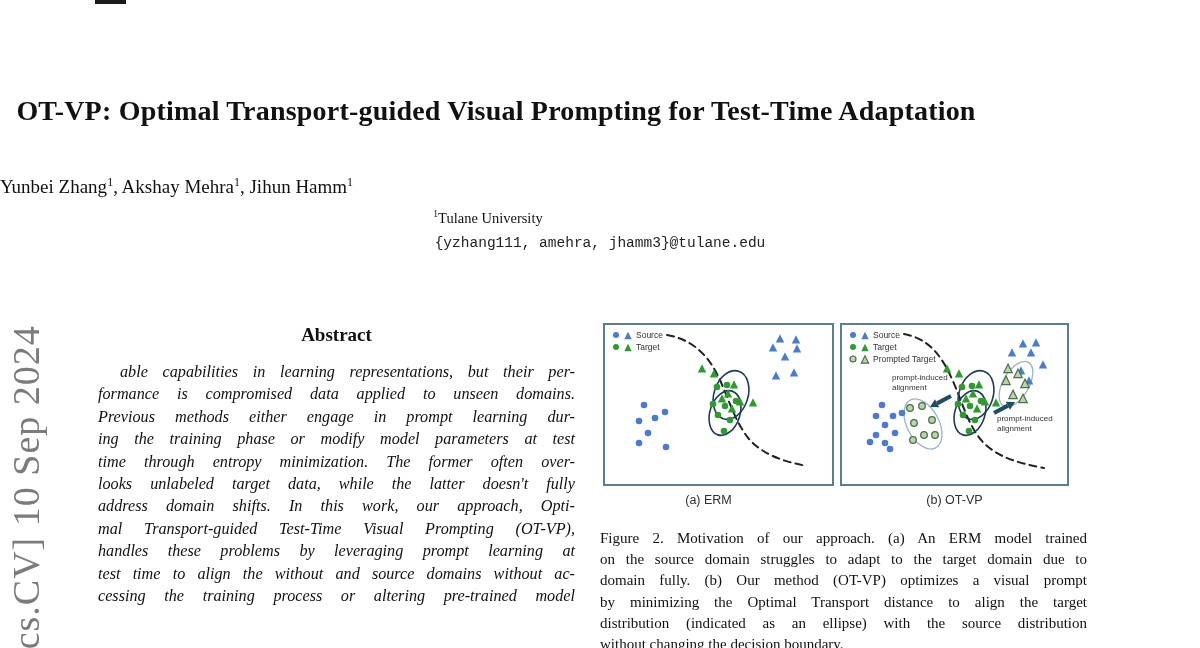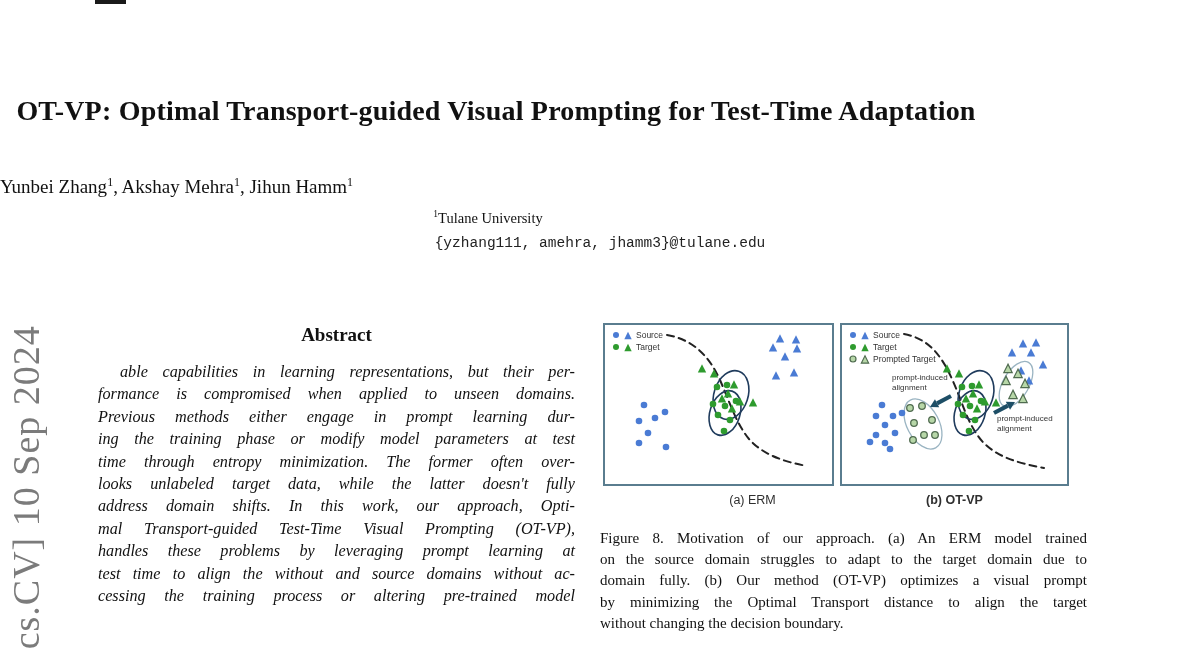--- a/index.html
+++ b/index.html
@@ -20,22 +20,22 @@
         font-size:19px;font-weight:bold;margin-top:12px;}
   .abstract-body{position:absolute;left:98px;top:361px;width:477px;
         font-style:italic;font-size:16.2px;line-height:22.4px;}
   .abstract-body .line{text-align:justify;text-align-last:justify;text-justify:inter-word;}
   .abstract-body .line:first-child{text-indent:22px;}
   .panel-svg{position:absolute;top:323px;display:block;background:#fff;}
   #panel-a{left:603px;}
   #panel-b{left:840px;}
   .panel-caption{position:absolute;top:493px;text-align:center;
         font-family:"Liberation Sans",sans-serif;font-size:12.5px;color:#2f2f2f;}
-  #caption-a{left:637px;width:231px;}
-  #caption-b{left:840px;width:229px;font-weight:bold;}
+  #caption-a{left:593px;width:231px;}
+  #caption-b{left:840px;width:229px;}
   .fig-caption{position:absolute;left:600px;top:528px;width:487px;font-size:15px;line-height:21.2px;}
   .fig-caption .line{text-align:justify;text-align-last:justify;text-justify:inter-word;}
   .fig-caption .line.last{text-align:left;text-align-last:left;}
 </style>
 </head>
 <body>
 
 <div class="page">
   <div class="top-mark"></div>
 
@@ -45,21 +45,21 @@
 
   <div class="authors" id="authors-line"><span>Yunbei Zhang</span><sup>1</sup><span>, </span><span>Akshay Mehra</span><sup>1</sup><span>, </span><span>Jihun Hamm</span><sup>1</sup></div>
 
   <div class="affiliation"><sup>1</sup><span>Tulane University</span></div>
 
   <div class="email">{yzhang111, amehra, jhamm3}@tulane.edu</div>
 
   <div class="abstract-heading">Abstract</div>
   <div class="abstract-body" id="abstract-body">
       <div class="line">able capabilities in learning representations, but their per-</div>
-      <div class="line">formance is compromised when applied to unseen domains.</div>
+      <div class="line">formance is compromised data applied to unseen domains.</div>
       <div class="line">Previous methods either engage in prompt learning dur-</div>
       <div class="line">ing the training phase or modify model parameters at test</div>
       <div class="line">time through entropy minimization. The former often over-</div>
       <div class="line">looks unlabeled target data, while the latter doesn't fully</div>
       <div class="line">address domain shifts. In this work, our approach, Opti-</div>
       <div class="line">mal Transport-guided Test-Time Visual Prompting (OT-VP),</div>
       <div class="line">handles these problems by leveraging prompt learning at</div>
       <div class="line">test time to align the without and source domains without ac-</div>
       <div class="line">cessing the training process or altering pre-trained model</div>
     </div>
@@ -175,19 +175,20 @@
       <text x="33" y="27" fill="#333333" font-size="8.5" font-family="&quot;Liberation Sans&quot;, sans-serif">Target</text>
       <circle cx="13" cy="36" r="3" fill="#b7d7a8" stroke="#4f6b4f" stroke-width="1.2"></circle>
       <polygon points="25,32.745 21.3,40.145 28.7,40.145" fill="#b7d7a8" stroke="#4f6b4f" stroke-width="1.1"></polygon>
       <text x="33" y="39" fill="#333333" font-size="8.5" font-family="&quot;Liberation Sans&quot;, sans-serif">Prompted Target</text>
     </svg>
 
   <div id="caption-a" class="panel-caption">(a) ERM</div>
   <div id="caption-b" class="panel-caption">(b) OT-VP</div>
 
   <div class="fig-caption" id="fig-caption">
-      <div class="line">Figure 8. Motivation of our approach. (a) An ERM model trained</div>
+      <div class="line">Figure 2. Motivation of our approach. (a) An ERM model trained</div>
       <div class="line">on the source domain struggles to adapt to the target domain due to</div>
       <div class="line">domain fully. (b) Our method (OT-VP) optimizes a visual prompt</div>
       <div class="line">by minimizing the Optimal Transport distance to align the target</div>
+      <div class="line">distribution (indicated as an ellipse) with the source distribution</div>
       <div class="line last">without changing the decision boundary.</div>
     </div>
 </div>
 
 </body></html>

